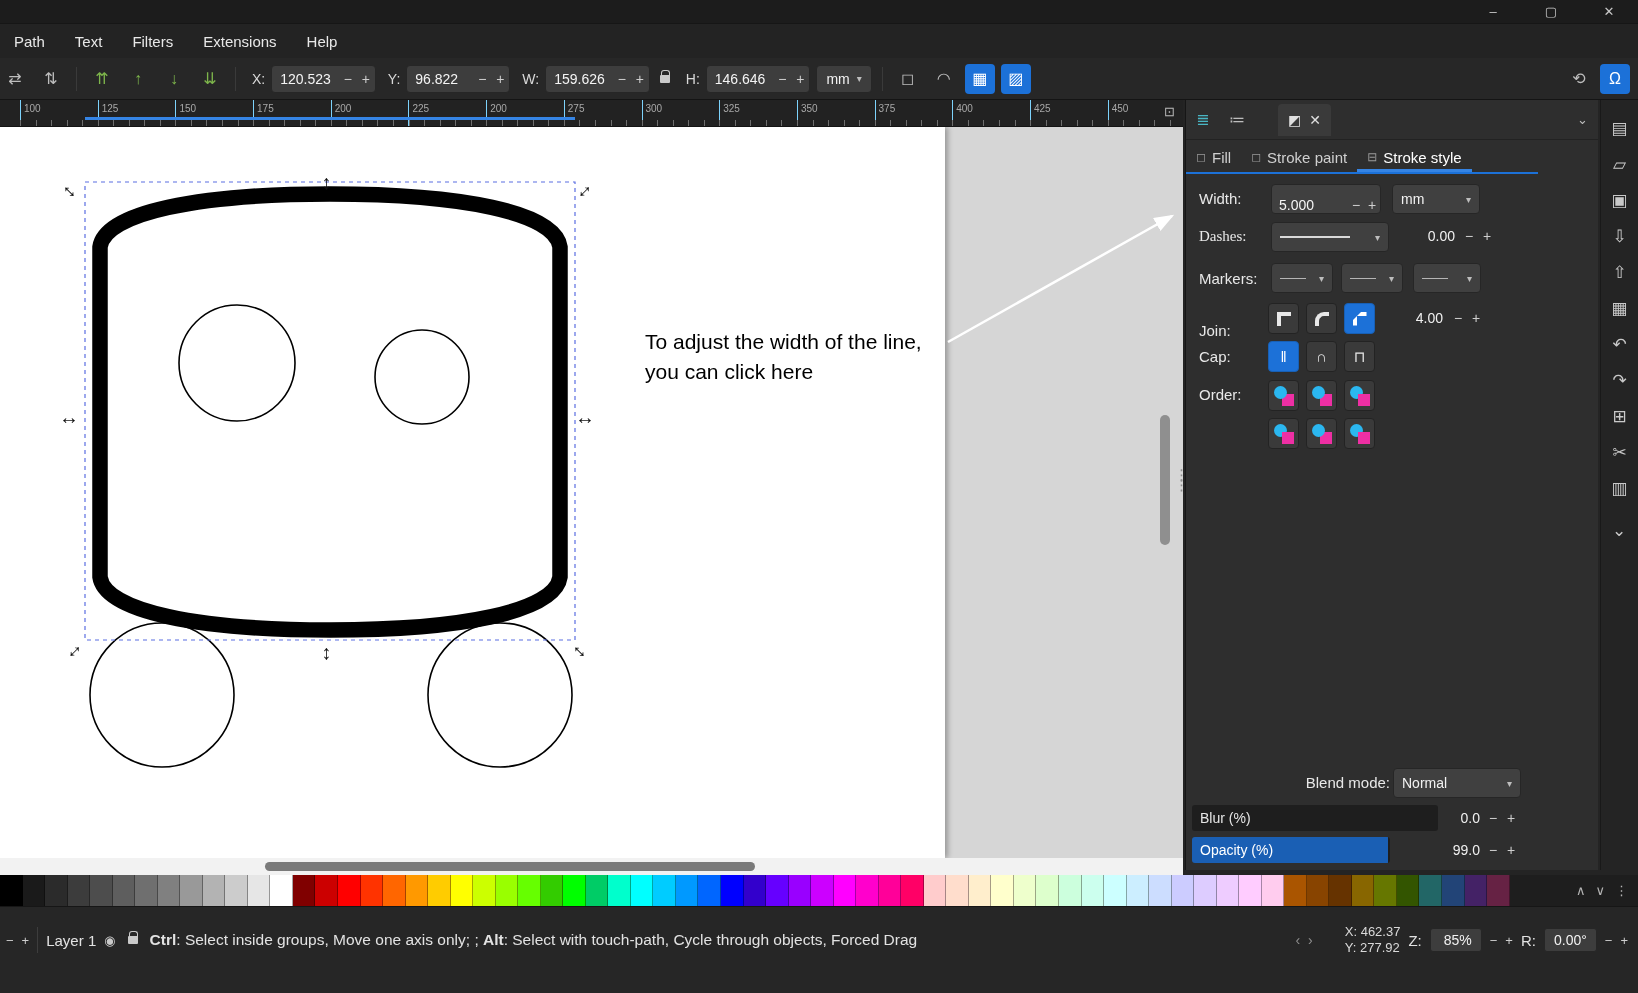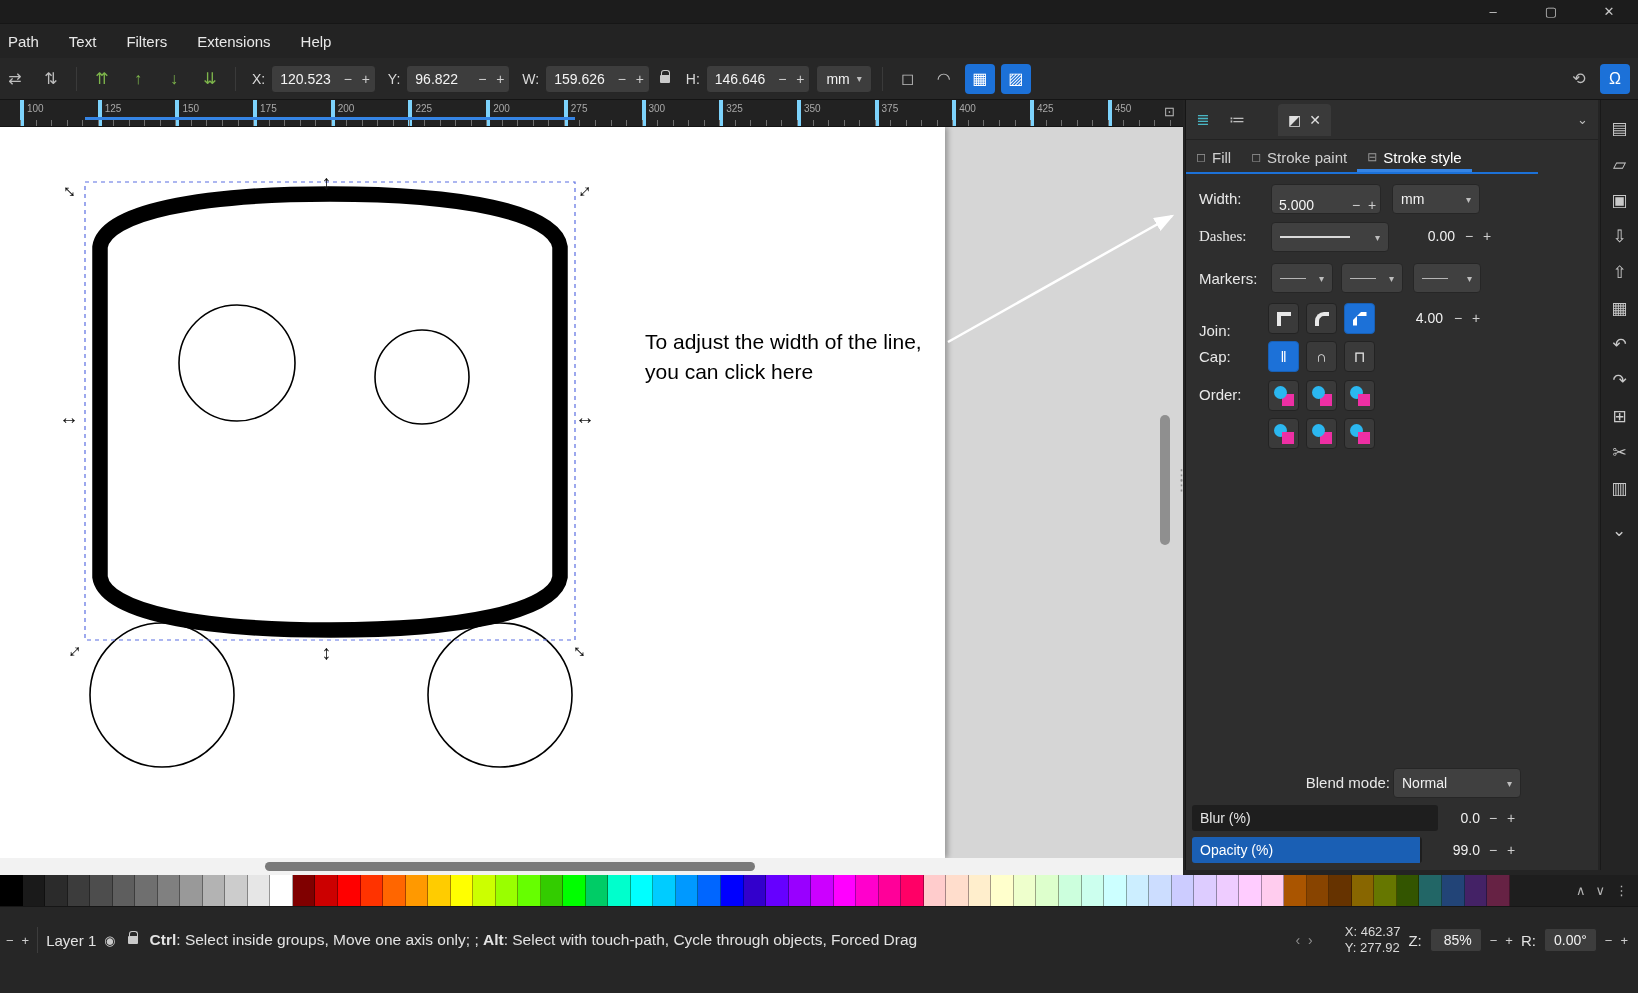--- a/index.html
+++ b/index.html
@@ -8,21 +8,21 @@
   button { font-family:inherit; border:none; background:transparent; color:inherit; cursor:pointer; }
 
   
   .titlebar { position:absolute; top:0; left:0; right:0; height:24px; background:#1c1c1c; border-bottom:1px solid #161616; }
   .win-controls { position:absolute; right:0; top:0; display:flex; height:24px; }
   .win-btn { width:58px; height:24px; font-size:13px; color:#c8c8c8; line-height:22px; text-align:center; }
 
   
   .menubar { position:absolute; top:24px; left:0; right:0; height:34px; background:#232323; display:flex; align-items:center; }
   .menu-item { color:#e8e8e8; font-size:15px; padding:7px 15px; cursor:pointer; }
-  .menu-item:first-of-type { padding-left:8px; }
+  .menu-item:first-of-type { padding-left:14px; }
 
   
   .toolbar { position:absolute; top:58px; left:0; right:0; height:42px; background:#272727; border-bottom:1px solid #141414; display:flex; align-items:center; gap:6px; padding:0 8px 0 0; }
   .tb-icon { width:30px; height:30px; font-size:16px; color:#bdbdbd; display:flex; align-items:center; justify-content:center; border-radius:4px; }
   .tb-icon.green { color:#7db54b; }
   .tb-icon.blue-on { background:#1c71d8; color:#fff; }
   .tb-sep { width:1px; height:24px; background:#3a3a3a; margin:0 4px; }
   .tb-label { font-size:14px; color:#d9d9d9; margin-left:6px; }
   .fld { display:flex; align-items:center; background:#3d3d3d; border:1px solid #262626; border-radius:4px; height:28px; }
   .fld .val { padding:0 8px; min-width:66px; color:#f4f4f4; font-size:14px; }
@@ -30,21 +30,21 @@
   .dd { display:flex; align-items:center; gap:7px; background:#3d3d3d; border:1px solid #262626; border-radius:4px; height:28px; padding:0 9px; font-size:14px; color:#f2f2f2; }
   .dd .car { font-size:10px; color:#bdbdbd; }
   .lockicon { display:inline-block; width:10px; height:8px; background:#c9c9c9; border-radius:1px; position:relative; margin:0 4px; }
   .lockicon::before { content:""; position:absolute; left:1.5px; top:-5px; width:7px; height:5px; border:1.5px solid #c9c9c9; border-bottom:none; border-radius:3px 3px 0 0; }
 
   
   .ruler { position:absolute; top:100px; left:0; width:1183px; height:27px; background:#222222; border-bottom:1px solid #141414; overflow:hidden; }
   .ruler::after { content:""; position:absolute; left:20px; right:0; bottom:0; height:6px;
     background:repeating-linear-gradient(90deg,#6e6e6e 0 1px,transparent 1px 15.54px); }
   .ruler-ticks { display:flex; padding-left:20px; height:100%; }
-  .tick { width:77.7px; flex:0 0 77.7px; border-left:4px solid #7dd3fc; color:#a8a8a8; font-size:10px; padding:3px 0 0 3px; }
+  .tick { width:77.7px; flex:0 0 77.7px; border-left:1px solid #7dd3fc; color:#a8a8a8; font-size:10px; padding:3px 0 0 3px; }
   .ruler-sel { position:absolute; left:85px; width:490px; bottom:6px; height:3px; background:#3584e4; }
   .ruler-corner { position:absolute; right:8px; top:4px; font-size:13px; color:#bbb; }
 
   
   .workspace { position:absolute; top:127px; left:0; width:1183px; height:731px; background:#d6d6d6; overflow:hidden; }
   .page { position:absolute; left:0; top:0; width:945px; height:731px; background:#ffffff; box-shadow:3px 0 5px rgba(0,0,0,.28); }
   .vscroll { position:absolute; right:12px; top:0; width:12px; height:100%; }
   .vthumb { position:absolute; left:1px; top:288px; width:10px; height:130px; background:#8f8f8f; border-radius:5px; }
   .hscroll { position:absolute; top:858px; left:0; width:1183px; height:17px; background:#f2f2f2; }
   .hthumb { position:absolute; left:265px; top:4px; width:490px; height:9px; background:#7a7a7a; border-radius:5px; }
@@ -388,21 +388,21 @@
     <span class="car">▾</span>
   </div>
 
   <div class="slider dark" style="left:6px; top:705px; width:246px;">
     <span>Blur (%)</span>
   </div>
   <span class="pnum" style="left:256px; top:710px; width:38px;">0.0</span>
   <span class="psb" style="left:298px; top:710px;">−</span>
   <span class="psb" style="left:316px; top:710px;">+</span>
 
-  <div class="slider blue" style="left:6px; top:737px; width:230px;">
+  <div class="slider blue" style="left:6px; top:737px; width:198px;">
     <span>Opacity (%)</span>
   </div>
   <span class="pnum" style="left:254px; top:742px; width:40px;">99.0</span>
   <span class="psb" style="left:298px; top:742px;">−</span>
   <span class="psb" style="left:316px; top:742px;">+</span>
 </div>
 
 <div class="cmdbar">
 
     <button class="cmd-btn">

